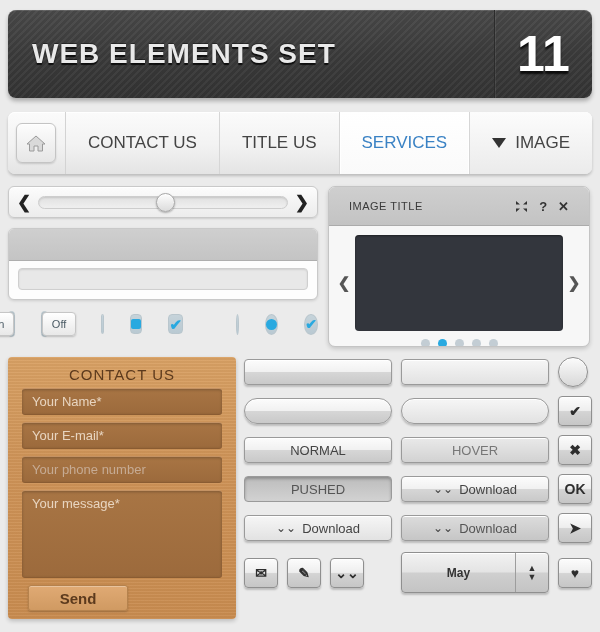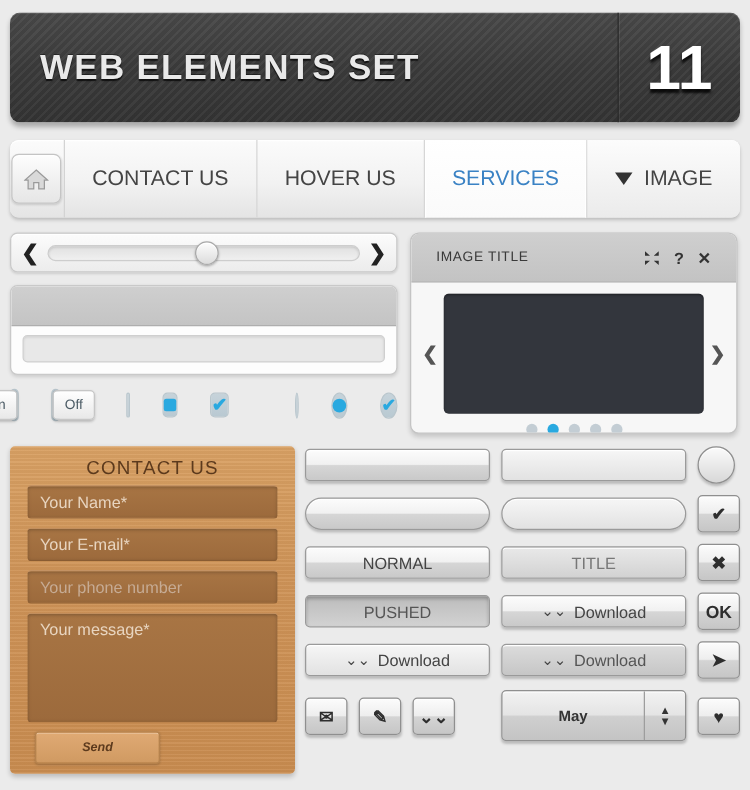--- a/index.html
+++ b/index.html
@@ -237,24 +237,23 @@
     position: relative;
   }
   .wood-field.dim { color: #c6ab94; }
   .wood-field.msg { height: 88px; }
   .wood-send-wrap { position: relative; margin-top: 6px; }
   .wood-send {
     width: 100px; height: 26px; border-radius: 3px;
     background: linear-gradient(to bottom, #e0aa74, #d09a62);
     border: 1px solid #b5824d;
     display: flex; align-items: center; justify-content: center;
-    font-size: 10px; font-weight: bold; color: #5c3a1d;
+    font-size: 15px; font-weight: bold; color: #5c3a1d;
     box-shadow: 0 1px 2px rgba(0,0,0,.2), inset 0 1px 0 rgba(255,255,255,.3);
     margin-left: 6px;
-    font-style: italic;
   }
 
   
   .btngrid { flex: 1; display: flex; flex-direction: column; gap: 9px; }
   .brow { display: flex; align-items: center; gap: 9px; }
   .btn {
     border-radius: 4px;
     border: 1px solid #9a9a9a;
     background: linear-gradient(to bottom, #fcfcfc 0%, #f1f1f1 48%, #d6d6d6 52%, #c9c9c9 100%);
     box-shadow: 0 2px 2px rgba(0,0,0,.2), inset 0 1px 0 #fff;
@@ -337,21 +336,21 @@
           <svg width="20" height="18" viewBox="0 0 20 18">
             <path d="M10 2 L19 10 L16.5 10 L16.5 17 L12 17 L12 12 L8 12 L8 17 L3.5 17 L3.5 10 L1 10 Z" fill="#d9d9d9" stroke="#9a9a9a" stroke-width="1"></path>
           </svg>
         </span>
       </div>
     </div>
     <div class="nav-item">
       <span>CONTACT US</span>
     </div>
     <div class="nav-item">
-      <span>HOVER US</span>
+      <span>TITLE US</span>
     </div>
     <div class="nav-item active">
       <span>SERVICES</span>
     </div>
     <div class="nav-item last">
       <span class="caret-down"></span>
       <span>IMAGE</span>
     </div>
   </div>
 
@@ -453,21 +452,21 @@
       <div class="brow">
         <div class="btn round bw1"></div>
         <div class="btn flat round bw2"></div>
         <div class="ibtn sq">
           <span>✔</span>
         </div>
       </div>
 
       <div class="brow">
         <div class="btn bw1">NORMAL</div>
-        <div class="btn hover bw2">TITLE</div>
+        <div class="btn hover bw2">HOVER</div>
         <div class="ibtn sq">
           <span>✖</span>
         </div>
       </div>
 
       <div class="brow">
         <div class="btn pushed bw1">PUSHED</div>
         <div class="btn bw2">
           <span class="chev">⌄⌄</span>
           <span>Download</span>

